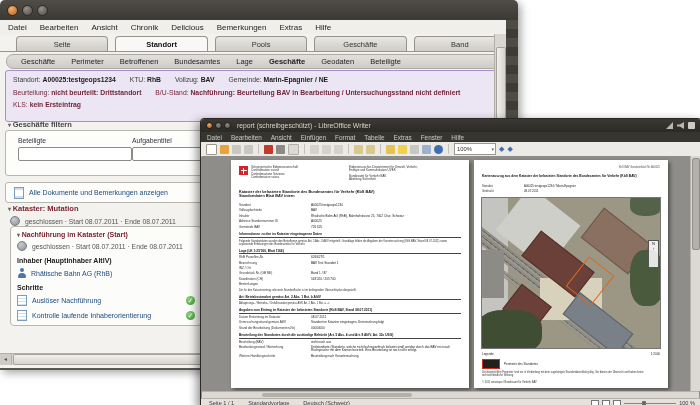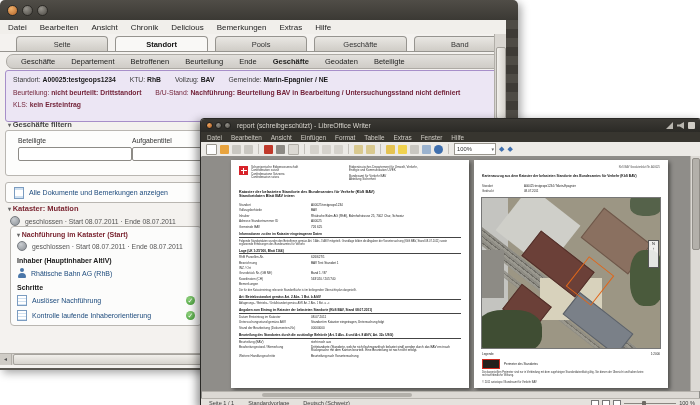--- a/index.html
+++ b/index.html
@@ -134,24 +134,24 @@
   <div class="abs ff-body">
     <div class="abs fftabs">
       <span class="fftab">Seite</span>
       <span class="fftab active">Standort</span>
       <span class="fftab">Pools</span>
       <span class="fftab">Geschäfte</span>
       <span class="fftab">Band</span>
     </div>
     <div class="abs pillbar">
       <span class="pill">Geschäfte</span>
-      <span class="pill">Departement</span>
+      <span class="pill">Perimeter</span>
       <span class="pill">Betroffenen</span>
-      <span class="pill">Beurteilung</span>
-      <span class="pill">Ende</span>
+      <span class="pill">Bundesamtes</span>
+      <span class="pill">Lage</span>
       <span class="pill active">Geschäfte</span>
       <span class="pill">Geodaten</span>
       <span class="pill">Beteiligte</span>
     </div>
 
     <div class="abs infobox">
       <div>
         <span class="ib-l">Standort:</span>
         <span class="ib-v">A00025:testgeops1234</span>
         <span class="ib-l">KTU:</span>

